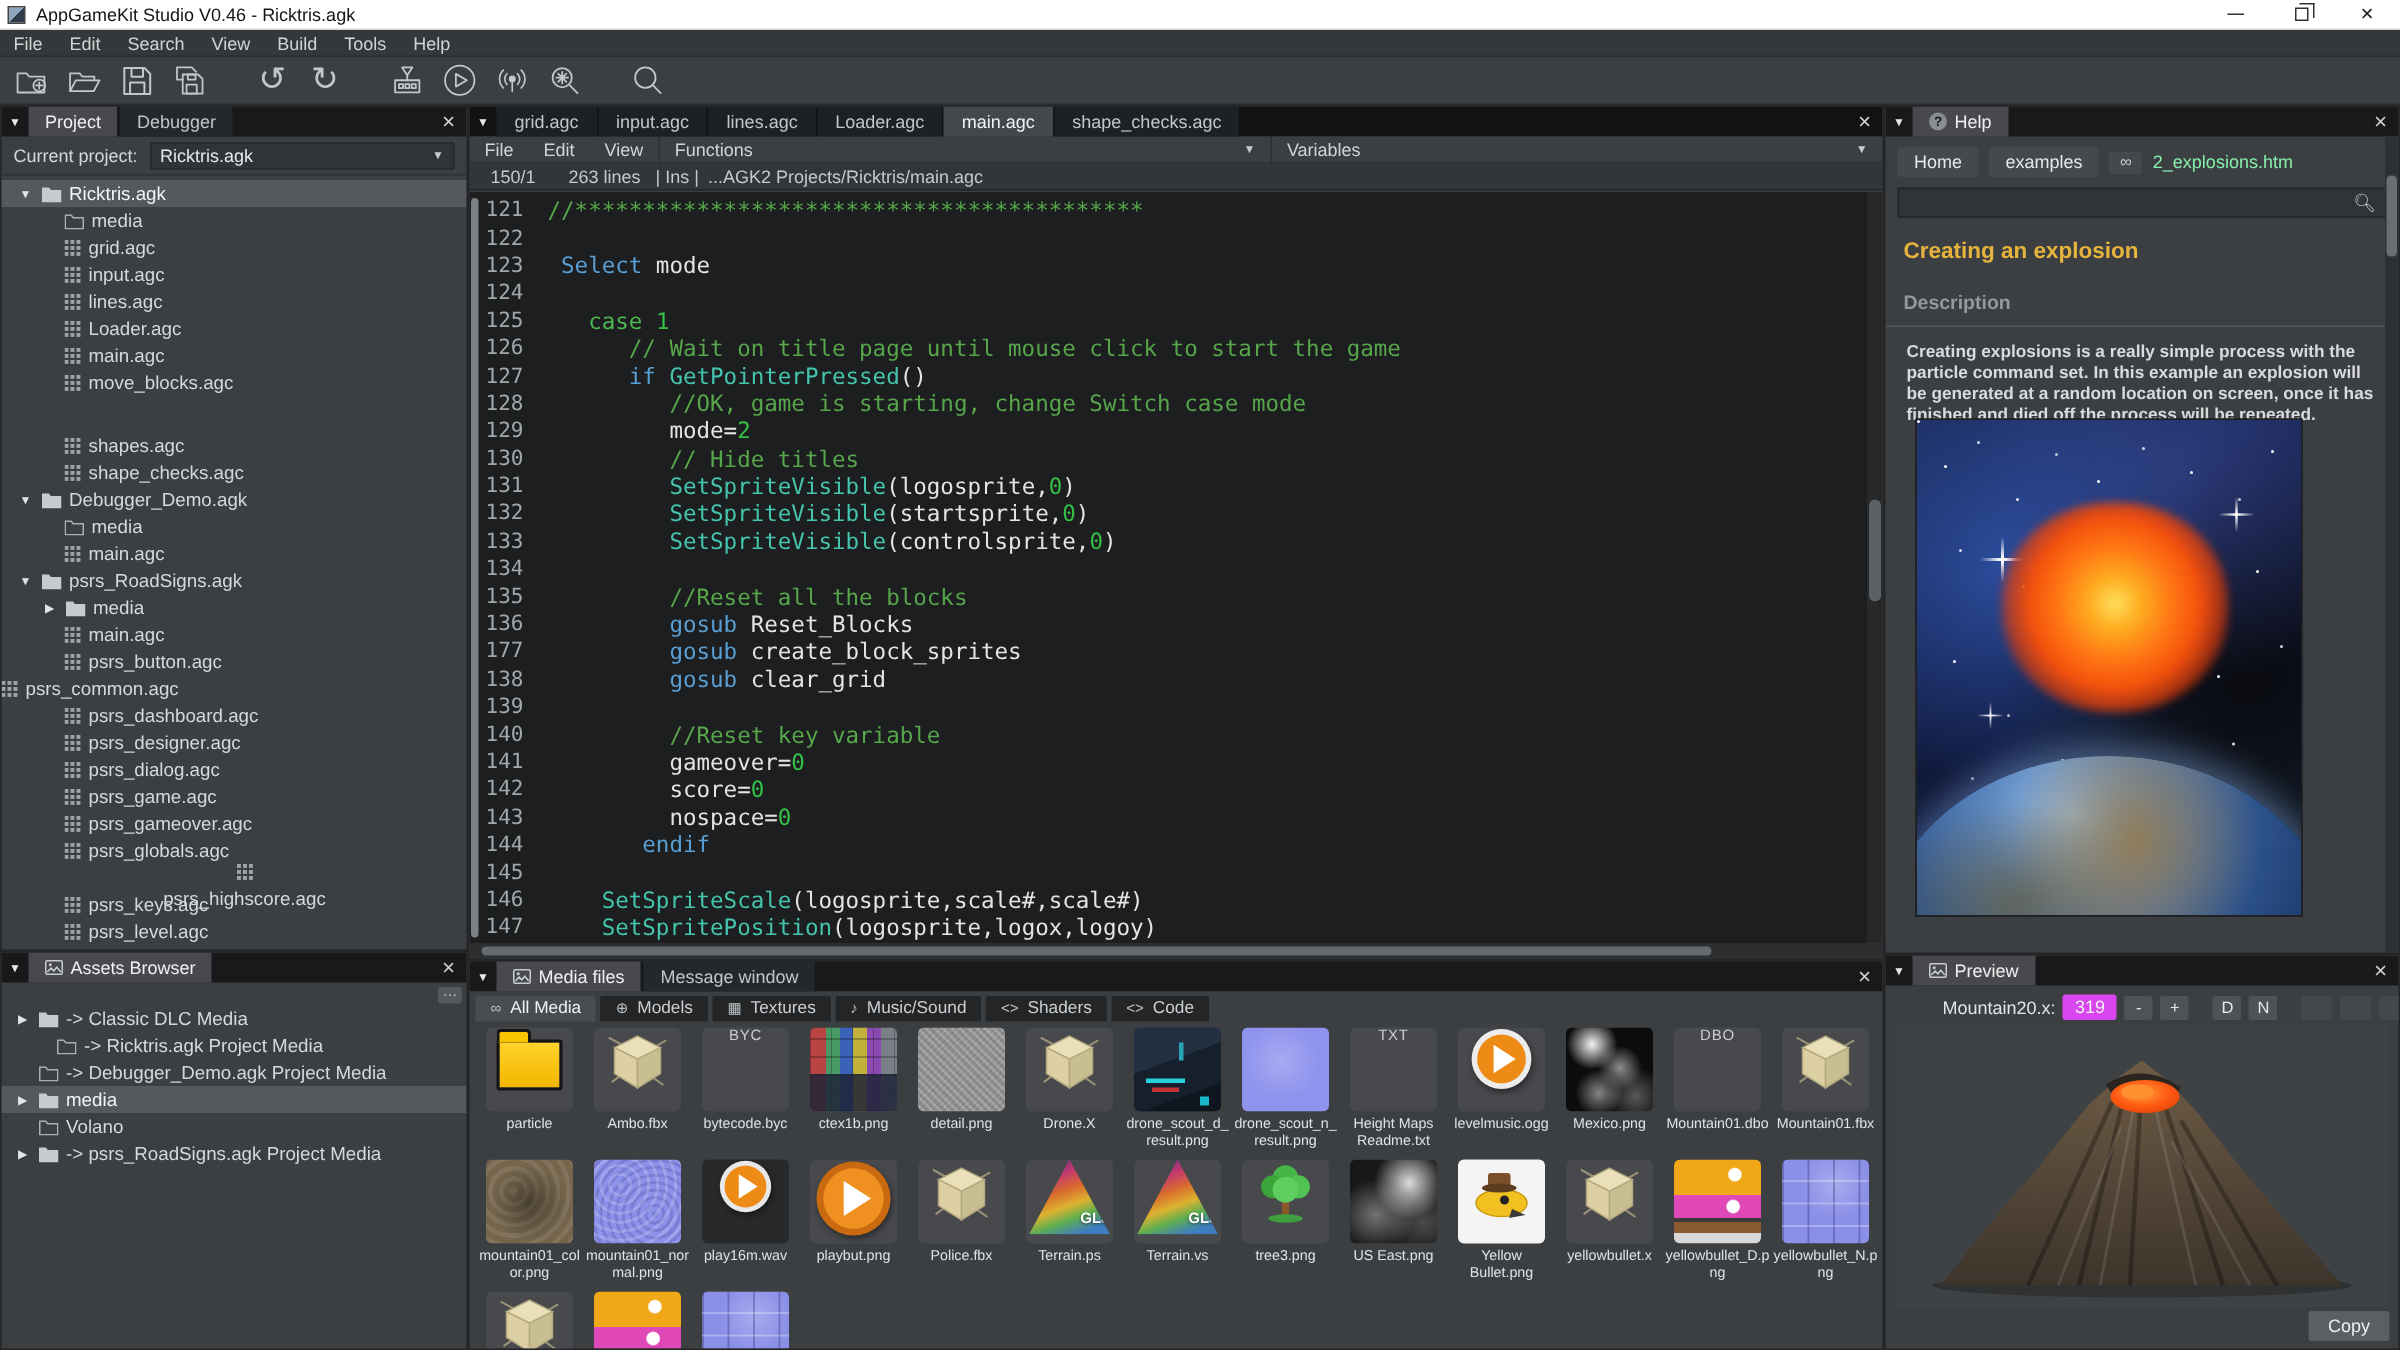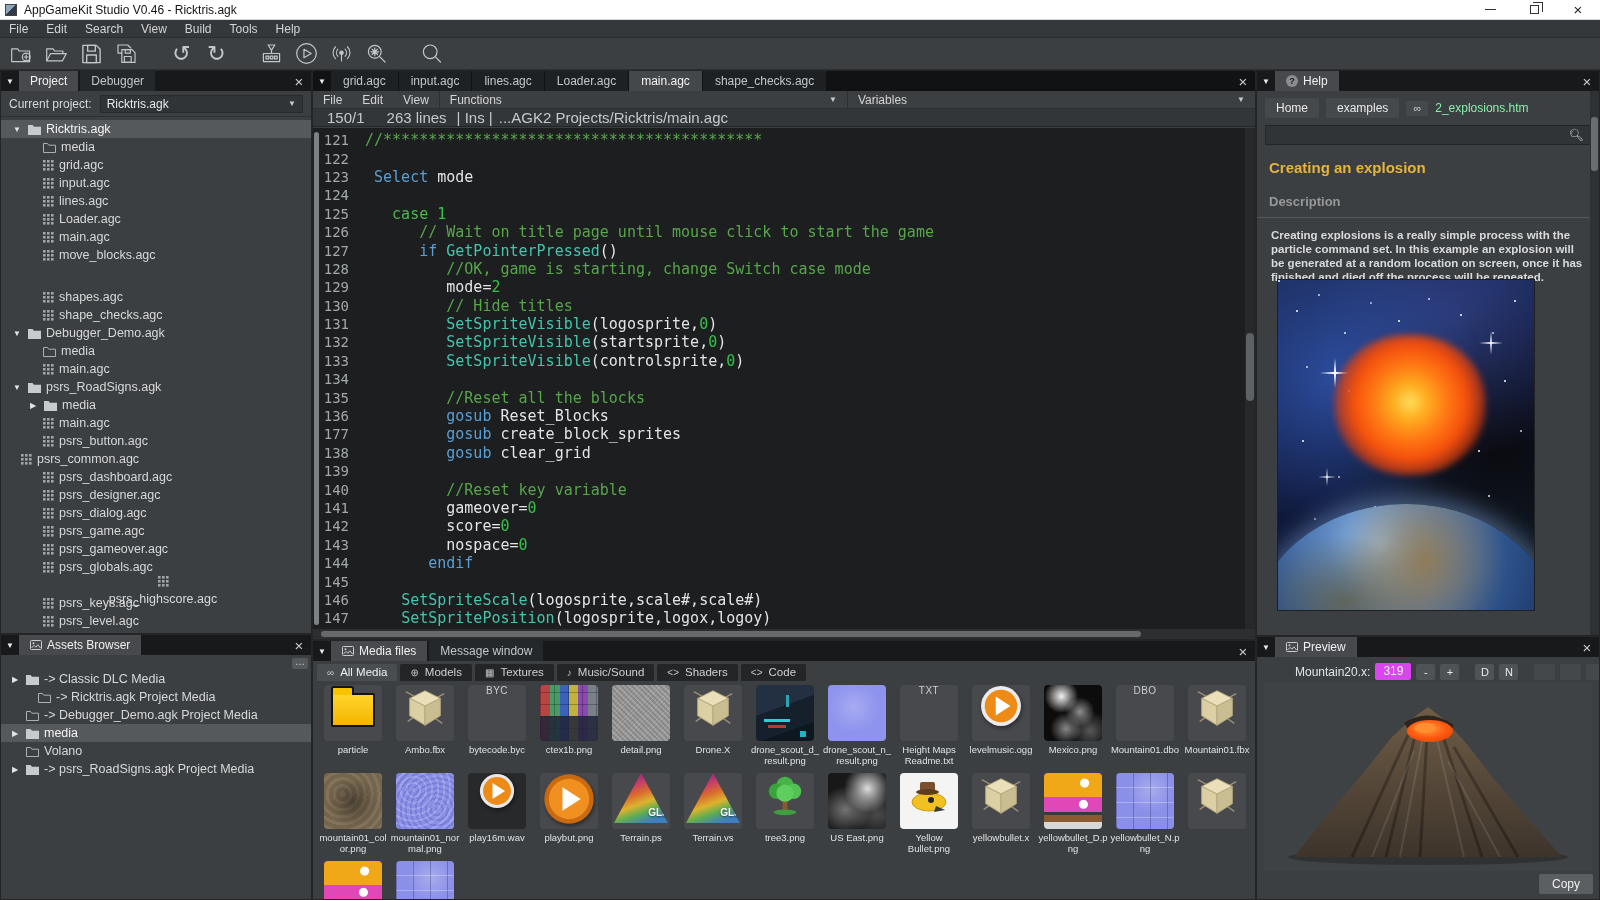--- a/index.html
+++ b/index.html
@@ -61,21 +61,21 @@
     font-size:10px; line-height:7px; text-align:center; border-radius:2px; }
   #atree { margin-top:12px; }
   
   .etabs { height:20px; background:#101214; display:flex; font-size:12px; align-items:stretch; }
   .etab { padding:0 12px; display:flex; align-items:center; background:#1e2123; color:#c3c6c8; margin-right:1px; }
   .etab.active { background:#45484a; color:#f1f2f3; }
   .emenu { height:18px; background:#3c3f41; display:flex; align-items:stretch; font-size:12px; color:#d2d4d6;
     border-bottom:1px solid #2c2e30; }
   .emenu .mi { padding:0 10px; display:flex; align-items:center; }
   .edrop { flex:1; display:flex; align-items:center; padding:0 10px; border-left:1px solid #2c2e30; }
-  .estatus { height:18px; background:#333639; display:flex; align-items:center; font-size:15px; color:#c6c9cb;
+  .estatus { height:18px; background:#333639; display:flex; align-items:center; font-size:12px; color:#c6c9cb;
     padding:0 14px; border-bottom:1px solid #232527; }
   .estatus .s1 { margin-right:22px; } .estatus .s2 { margin-right:10px; } .estatus .s3 { margin-right:6px; }
   .ecode { position:absolute; top:57px; bottom:10px; left:0; right:10px; background:#1c1e20; overflow:hidden;
     font-family:"DejaVu Sans Mono", monospace; font-size:15px; padding-top:3px; }
   .ecode-strip { position:absolute; left:1px; top:4px; bottom:4px; width:5px; background:#7d8184; border-radius:3px; }
   .cline { height:18.4px; display:flex; white-space:pre; align-items:center; }
   .lnum { width:52px; text-align:right; padding-right:16px; color:#a3a8ab; flex-shrink:0; font-size:14px; }
   .c-cm{color:#57a64a} .c-kw{color:#5a9fd4} .c-kw2{color:#4db84f} .c-fn{color:#45c5ad}
   .c-num{color:#35c148} .c-pl{color:#e2e4e6}
   .evs { position:absolute; right:0; top:57px; bottom:10px; width:10px; background:#26282a; }
@@ -545,21 +545,21 @@
             <rect x="0" y="4" width="2.6" height="2.6"></rect>
             <rect x="4" y="4" width="2.6" height="2.6"></rect>
             <rect x="8" y="4" width="2.6" height="2.6"></rect>
             <rect x="0" y="8" width="2.6" height="2.6"></rect>
             <rect x="4" y="8" width="2.6" height="2.6"></rect>
             <rect x="8" y="8" width="2.6" height="2.6"></rect>
           </svg>
         </span>
         <span>psrs_button.agc</span>
       </div>
-      <div class="trow" style=" margin-left: 20px;">
+      <div class="trow" style="">
         <span class="ticon">
           <svg width="11" height="11" viewBox="0 0 11 11" fill="#9fa4a7">
             <rect x="0" y="0" width="2.6" height="2.6"></rect>
             <rect x="4" y="0" width="2.6" height="2.6"></rect>
             <rect x="8" y="0" width="2.6" height="2.6"></rect>
             <rect x="0" y="4" width="2.6" height="2.6"></rect>
             <rect x="4" y="4" width="2.6" height="2.6"></rect>
             <rect x="8" y="4" width="2.6" height="2.6"></rect>
             <rect x="0" y="8" width="2.6" height="2.6"></rect>
             <rect x="4" y="8" width="2.6" height="2.6"></rect>
@@ -1049,20 +1049,36 @@
           <svg viewBox="0 0 40 40" width="52" height="52" style="filter:drop-shadow(1px 2px 2px rgba(0,0,0,.45))">
             <circle cx="20" cy="20" r="19" fill="#c96a10"></circle>
             <circle cx="20" cy="20" r="15.5" fill="#f09020"></circle>
             <polygon points="15,11 29,20 15,29" fill="#ffffff"></polygon>
           </svg>
         </div>
         <div class="mlabel">playbut.png</div>
       </div>
       <div class="mcell">
         <div class="mthumb">
+          <svg viewBox="0 0 48 48" width="46" height="46">
+            <g stroke="#9c9277" stroke-width="1.4">
+              <line x1="4" y1="7" x2="13" y2="12"></line>
+              <line x1="44" y1="9" x2="35" y2="14"></line>
+              <line x1="6" y1="38" x2="13" y2="33"></line>
+              <line x1="42" y1="40" x2="35" y2="35"></line>
+            </g>
+            <polygon points="24,6 40,14 24,22 8,14" fill="#eadfb8" stroke="#b3a87f" stroke-width="1"></polygon>
+            <polygon points="8,14 24,22 24,42 8,32" fill="#dbcfa3" stroke="#b3a87f" stroke-width="1"></polygon>
+            <polygon points="40,14 24,22 24,42 40,32" fill="#c9bd92" stroke="#b3a87f" stroke-width="1"></polygon>
+          </svg>
+        </div>
+        <div class="mlabel">Police.fbx</div>
+      </div>
+      <div class="mcell">
+        <div class="mthumb">
           <div class="mt-glsl">
             <span>GLSL</span>
           </div>
         </div>
         <div class="mlabel">Terrain.ps</div>
       </div>
       <div class="mcell">
         <div class="mthumb">
           <div class="mt-glsl">
             <span>GLSL</span>

